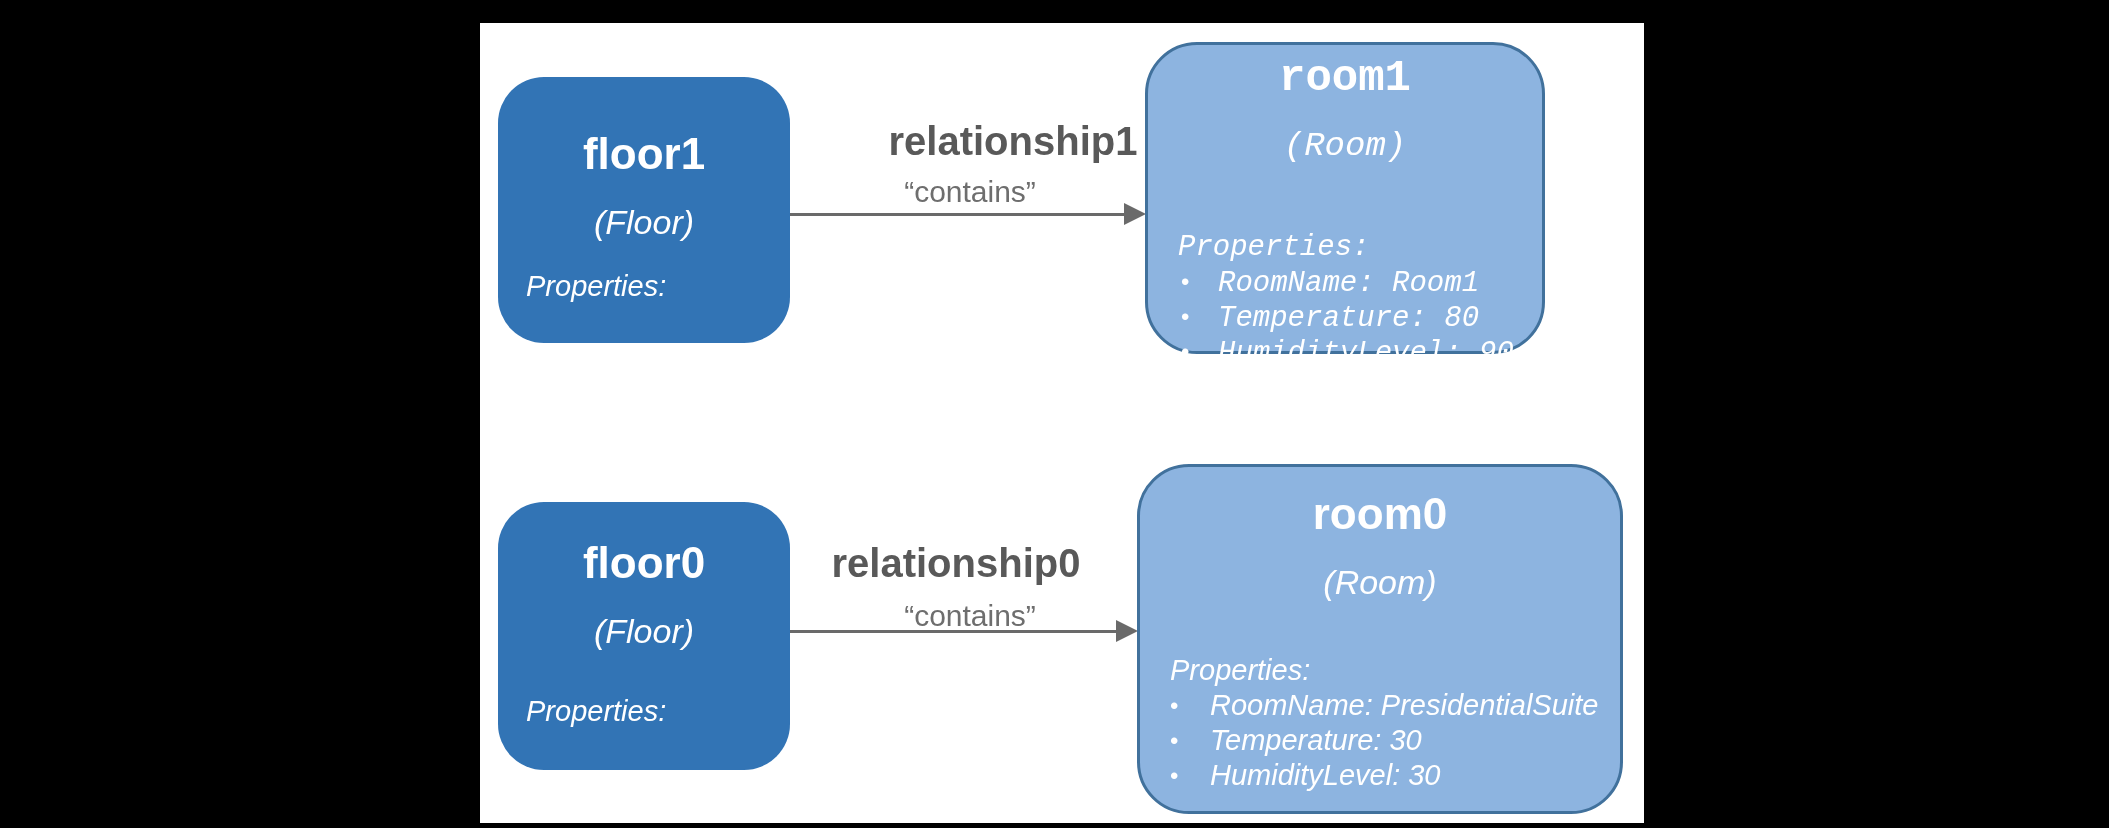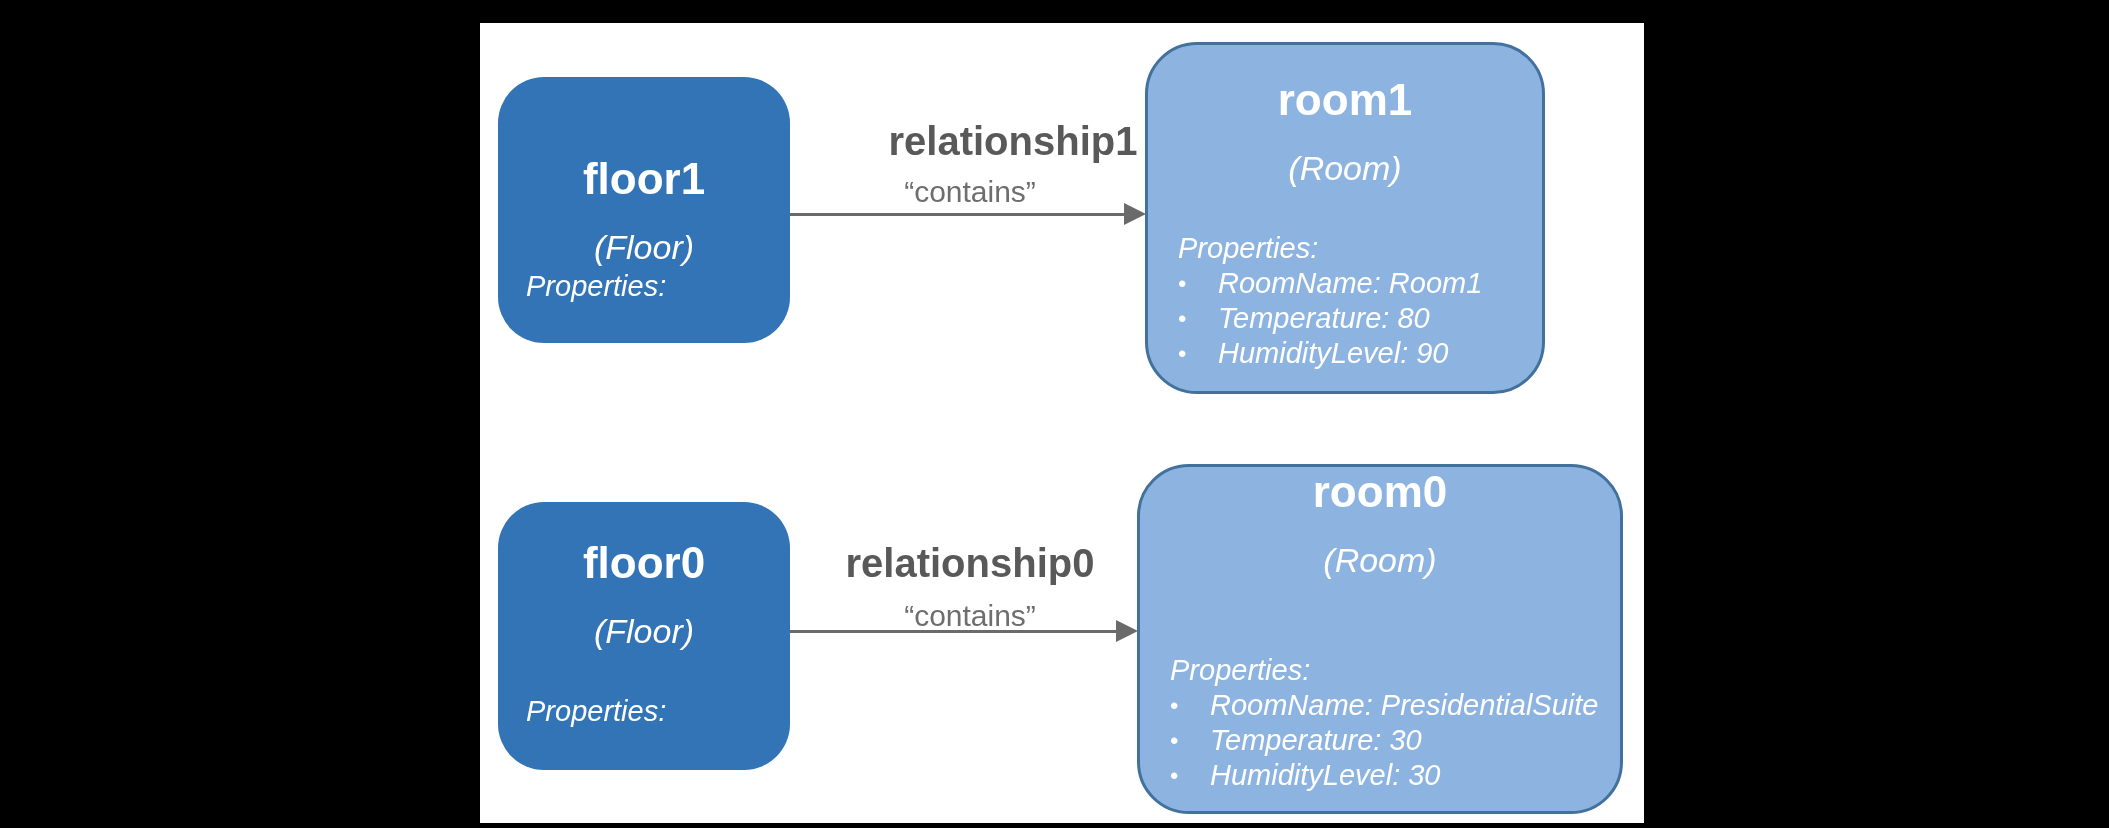--- a/index.html
+++ b/index.html
@@ -12,24 +12,24 @@
   }
   .canvas {
     position:absolute; left:480px; top:23px;
     width:1164px; height:800px;
     background:#ffffff;
   }
   .node { position:absolute; box-sizing:border-box; color:#ffffff; }
   .floor-node { background:#3274B5; border-radius:46px; }
   .room-node  { background:#8DB4E0; border:3px solid #41719C; border-radius:52px; }
 
-  #floor1 { left:18px;  top:54px;  width:292px; height:266px; padding-top:77px; }
-  #room1  { left:665px; top:19px;  width:400px; height:352px; padding-top:30px; }
+  #floor1 { left:18px;  top:54px;  width:292px; height:266px; padding-top:52px; }
+  #room1  { left:665px; top:19px;  width:400px; height:312px; padding-top:8px;font-family:Liberation Mono, monospace; }
   #floor0 { left:18px;  top:479px; width:292px; height:268px; padding-top:36px; }
-  #room0  { left:657px; top:441px; width:486px; height:350px; }
+  #room0  { left:657px; top:441px; width:486px; height:350px; padding-top:22px; }
 
   .node-title {
     text-align:center; font-weight:bold; font-size:44px; line-height:50px;
   }
   .node-type {
     text-align:center; font-style:italic; font-size:34px; line-height:39px; margin-top:24px;
   }
   .props { position:absolute; font-style:italic; font-size:29px; line-height:34px; }
   .floor-node .props { left:28px; top:192px; }
   .room-node  .props { left:30px; top:186px; right:20px; }
@@ -40,21 +40,21 @@
   .rel-label {
     position:absolute; text-align:center;
     color:#595959; font-weight:bold; font-size:40px; line-height:44px;
   }
   .rel-pred {
     position:absolute; text-align:center;
     color:#6E6E6E; font-size:30px; line-height:34px;
   }
   #rel1-label { left:310px; top:96px;  width:360px;padding-left:43px; }
   #rel1-pred  { left:310px; top:152px; width:360px; }
-  #rel0-label { left:310px; top:518px; width:360px; }
+  #rel0-label { left:296px; top:518px; width:360px; }
   #rel0-pred  { left:310px; top:576px; width:360px; }
 
   .arrow-line { position:absolute; height:3px; background:#6A6A6A; }
   .arrow-head {
     position:absolute; width:0; height:0;
     border-top:11px solid transparent;
     border-bottom:11px solid transparent;
     border-left:22px solid #6A6A6A;
   }
   #arrow1-line { left:310px; top:190px; width:336px; }

